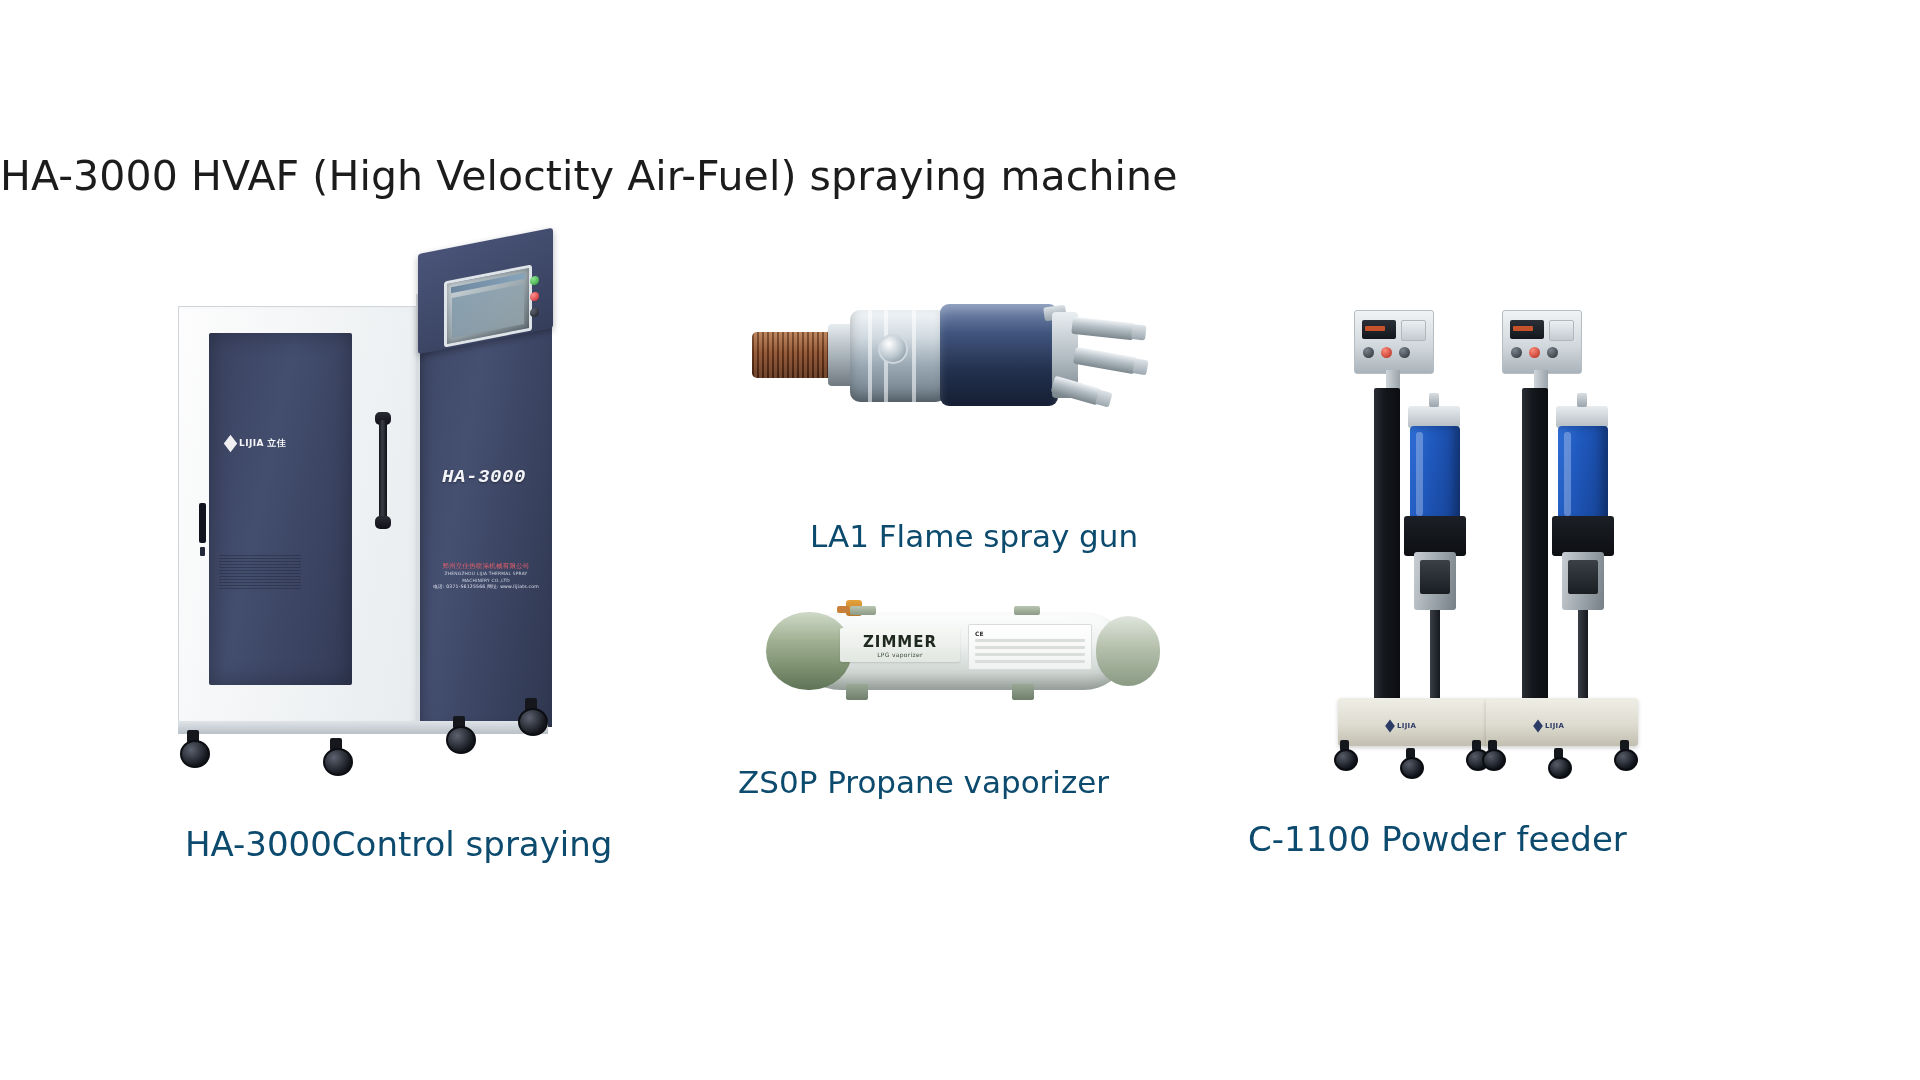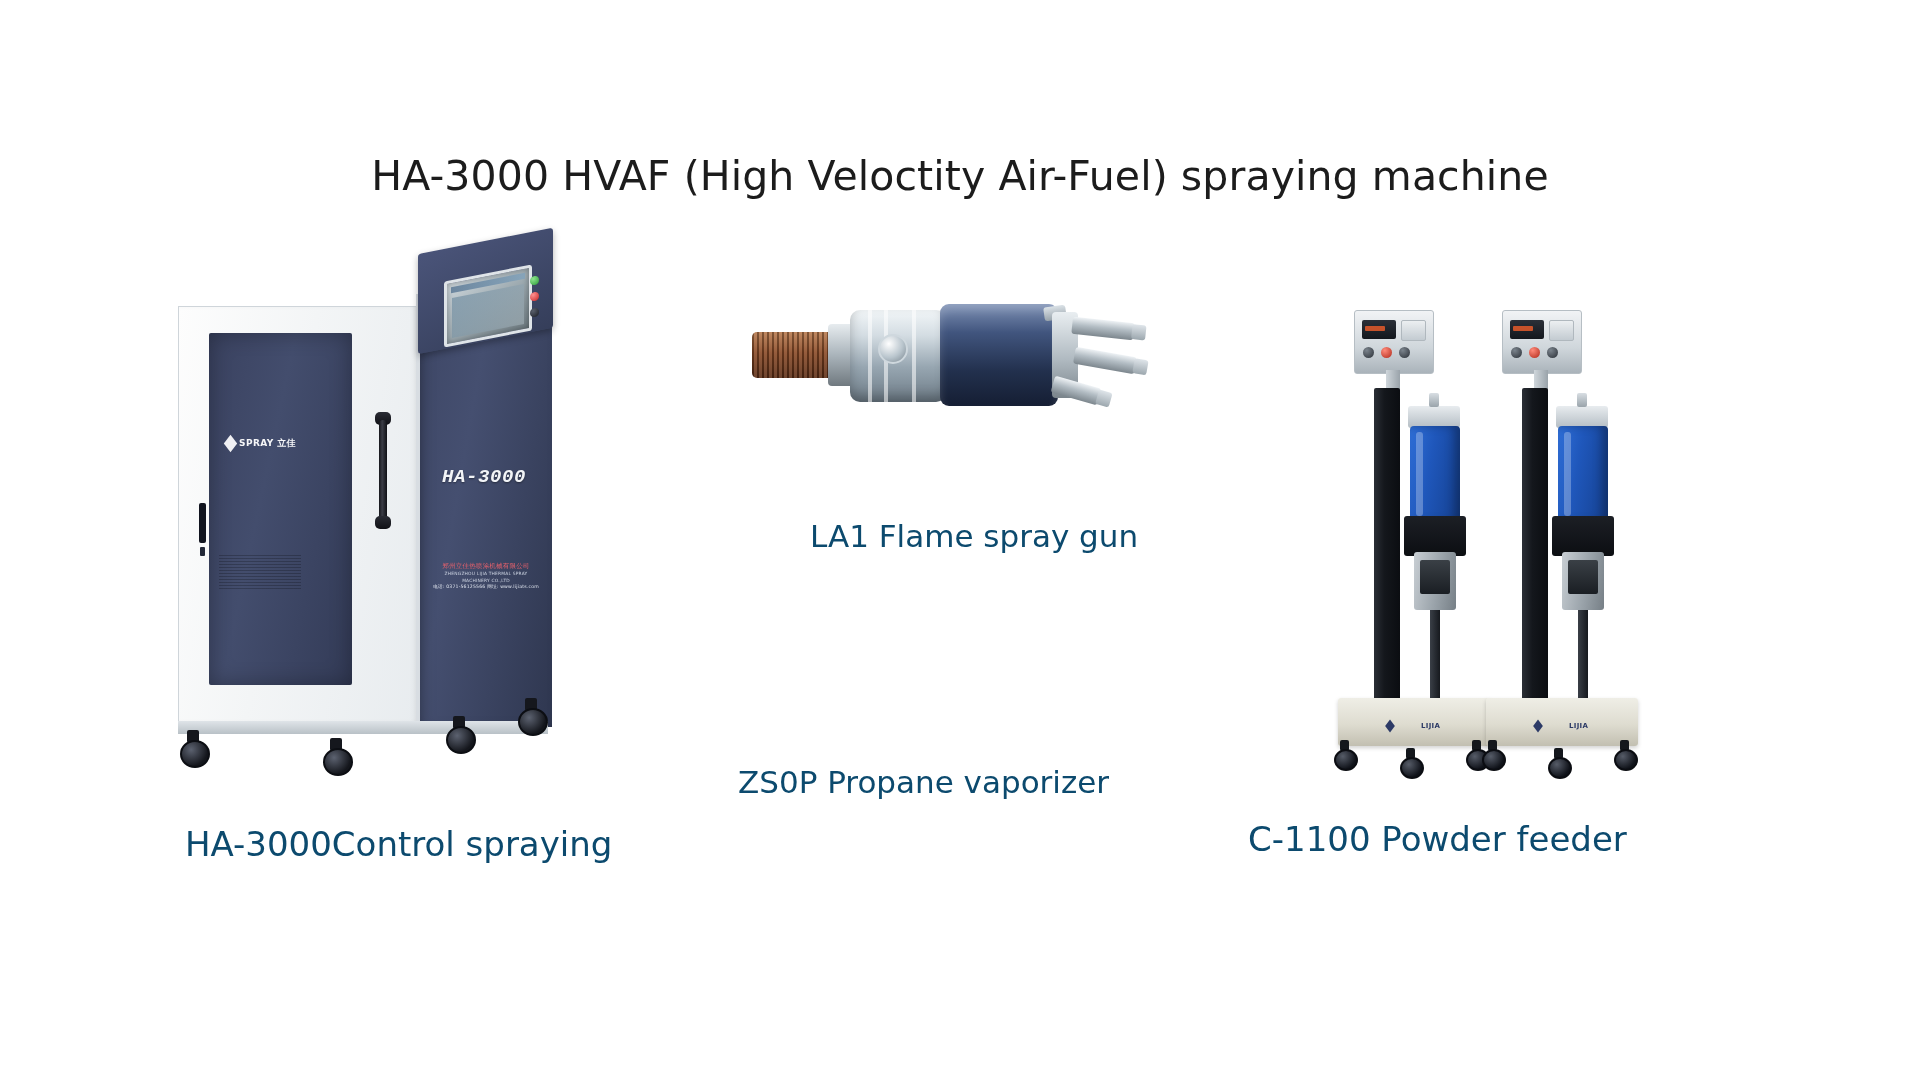--- a/index.html
+++ b/index.html
@@ -5,21 +5,21 @@
   html,body{margin:0;padding:0;}
   body{
     width:1920px;height:1080px;background:#ffffff;
     font-family:"DejaVu Sans","Liberation Sans",sans-serif;
     color:#111111;overflow:hidden;position:relative;
   }
   .stage{position:absolute;inset:0;}
 
   
   .title{
-    position:absolute;left:0;top:152px;width:1920px;text-align:center;
+    position:absolute;left:0;top:152px;width:1920px;text-align:left;
     font-size:41px;font-weight:400;color:#1c1c1c;letter-spacing:.1px;
     white-space:nowrap;
   }
 
   
   .cap{position:absolute;font-size:34px;color:#0c4a6e;white-space:nowrap;font-weight:400;}
   .cap-cabinet{left:185px;top:824px;}
   .cap-gun{left:810px;top:518px;font-size:31px;}
   .cap-vapor{left:738px;top:764px;font-size:31px;}
   .cap-feeder{left:1248px;top:819px;}
@@ -343,21 +343,21 @@
     background:linear-gradient(180deg,#efeee6 0%,#dedcd0 55%,#c2bfb1 100%);
     border-radius:3px;
     box-shadow:0 2px 4px rgba(0,0,0,.18);
   }
   .fd-base .blogo{
     position:absolute;left:48px;top:24px;display:flex;align-items:center;gap:3px;
   }
   .fd-base .blogo .dia{
     width:8px;height:8px;background:#2c3a66;transform:rotate(45deg) skew(8deg,8deg);
   }
-  .fd-base .blogo .txt{font-size:7px;font-weight:700;color:#2c3a66;letter-spacing:.3px;margin-left:24px;}
+  .fd-base .blogo .txt{font-size:7px;font-weight:700;color:#2c3a66;letter-spacing:.3px;}
   .fd-caster{position:absolute;width:20px;height:27px;}
   .fd-caster .fk{position:absolute;left:6px;top:0;width:9px;height:11px;background:#14171c;border-radius:2px;}
   .fd-caster .wl{
     position:absolute;left:0;top:9px;width:20px;height:18px;border-radius:50%;
     background:radial-gradient(circle at 34% 30%,#565c68,#10131a 70%);border:2px solid #0b0d12;
   }
   .fc1{left:4px;top:440px;} .fc2{left:136px;top:440px;} .fc3{left:70px;top:448px;}
 </style>
 </head>
 <body>
@@ -365,21 +365,21 @@
 <div class="stage">
 
   <div class="title">HA-3000 HVAF (High Veloctity Air-Fuel) spraying machine</div>
 
   <div class="cabinet">
 
     <div class="cab-body">
       <div class="cab-door"></div>
       <div class="cab-logo">
         <span class="dia"></span>
-        <span class="txt">SPRAY 立佳</span>
+        <span class="txt">LIJIA 立佳</span>
       </div>
       <div class="cab-lock"></div>
       <div class="cab-vent"></div>
       <div class="cab-handle">
         <div class="knobA"></div>
         <div class="bar"></div>
         <div class="knobB"></div>
       </div>
     </div>
 
@@ -438,20 +438,41 @@
     <div class="gun-body"></div>
     <div class="gun-stub"></div>
     <div class="gun-cap"></div>
     <div class="fitting f1"></div>
     <div class="fitting f2"></div>
     <div class="fitting f3"></div>
   </div>
 
   <div class="cap cap-gun">LA1 Flame spray gun</div>
 
+  <div class="vapor">
+    <div class="vp-shell"></div>
+    <div class="vp-capL"></div>
+    <div class="vp-capR"></div>
+    <div class="vp-valve"></div>
+    <div class="vp-bracket vb1"></div>
+    <div class="vp-bracket vb2"></div>
+    <div class="vp-label">
+      <span class="brand">ZIMMER</span>
+      <span class="sub">LPG vaporizer</span>
+    </div>
+    <div class="vp-plate">
+      <span class="ce">CE</span>
+      <div class="line" style="margin-top:14px"></div>
+      <div class="line"></div>
+      <div class="line"></div>
+      <div class="line"></div>
+    </div>
+    <div class="vp-foot vf1"></div>
+    <div class="vp-foot vf2"></div>
+  </div>
 
   <div class="cap cap-vapor">ZS0P Propane vaporizer</div>
 
   <div class="feeders">
 
     <div class="feeder fd-a">
       <div class="fd-head">
         <div class="disp"></div>
         <div class="disp2"></div>
         <div class="knobrow">

